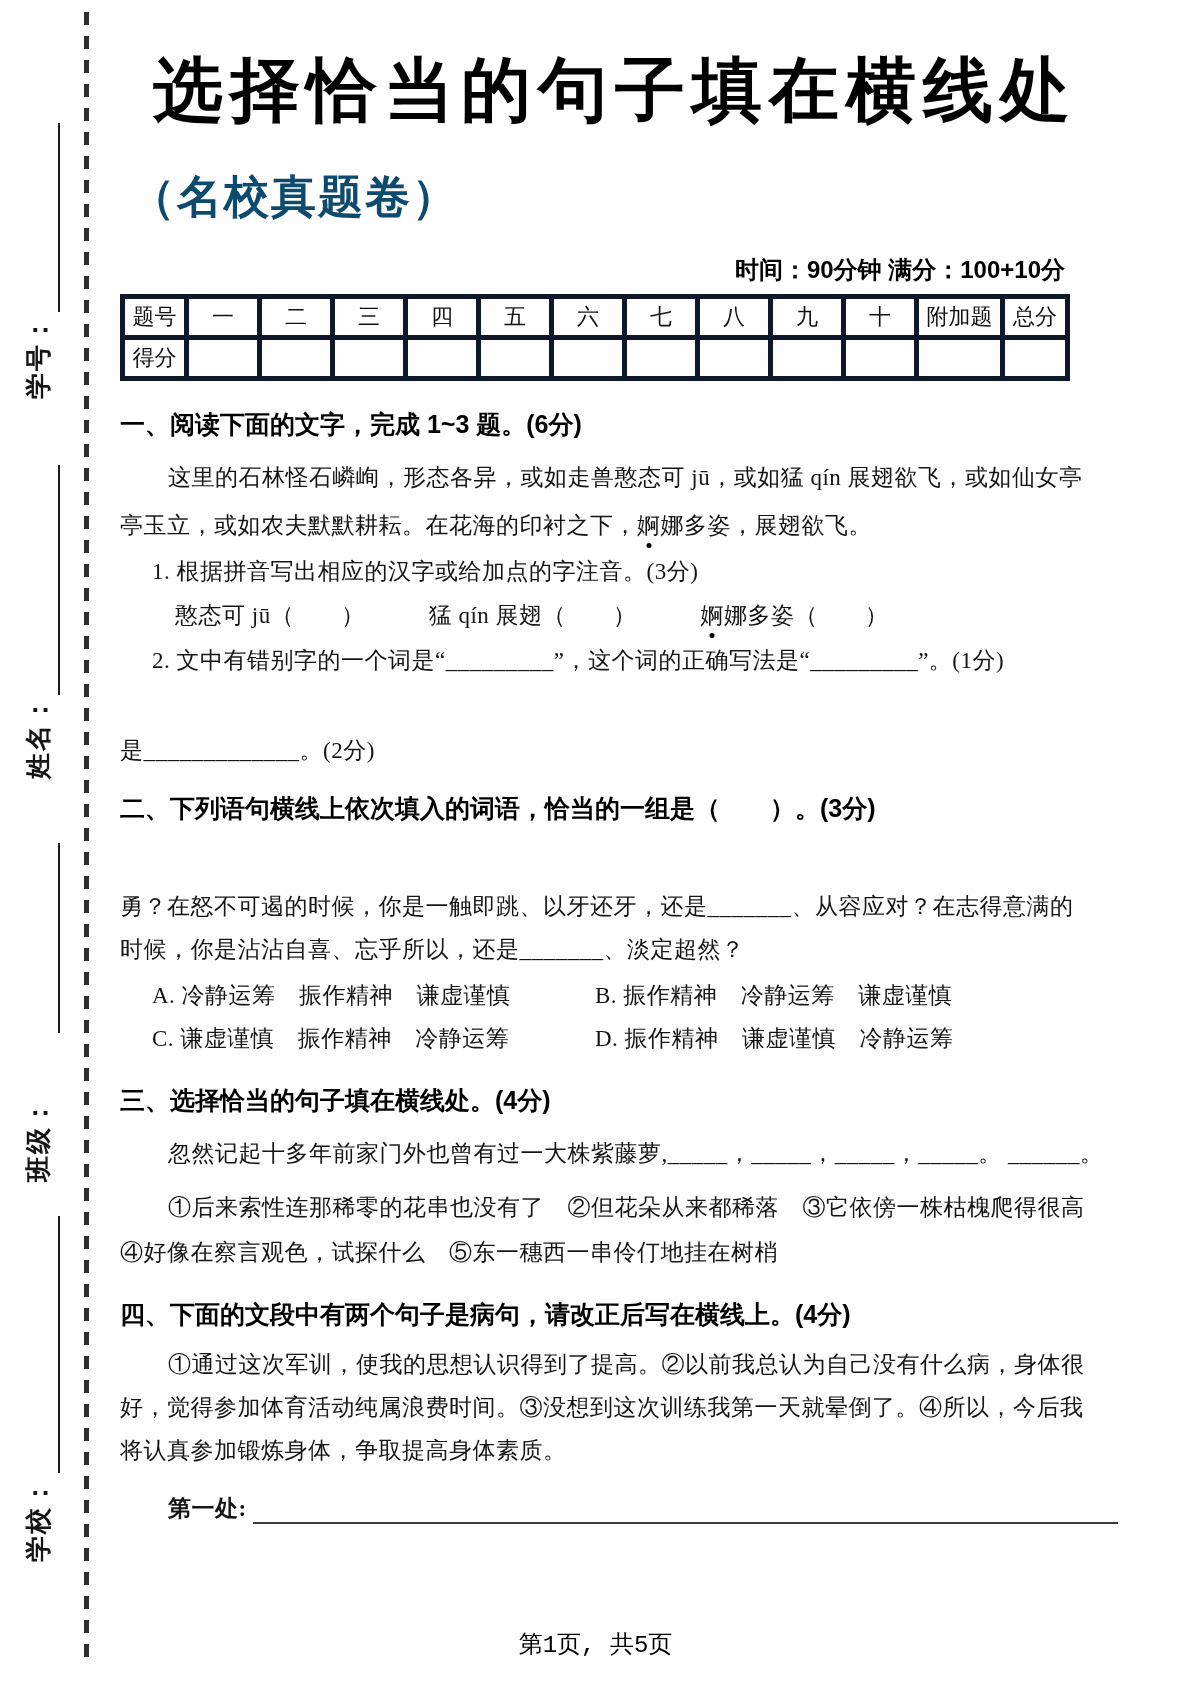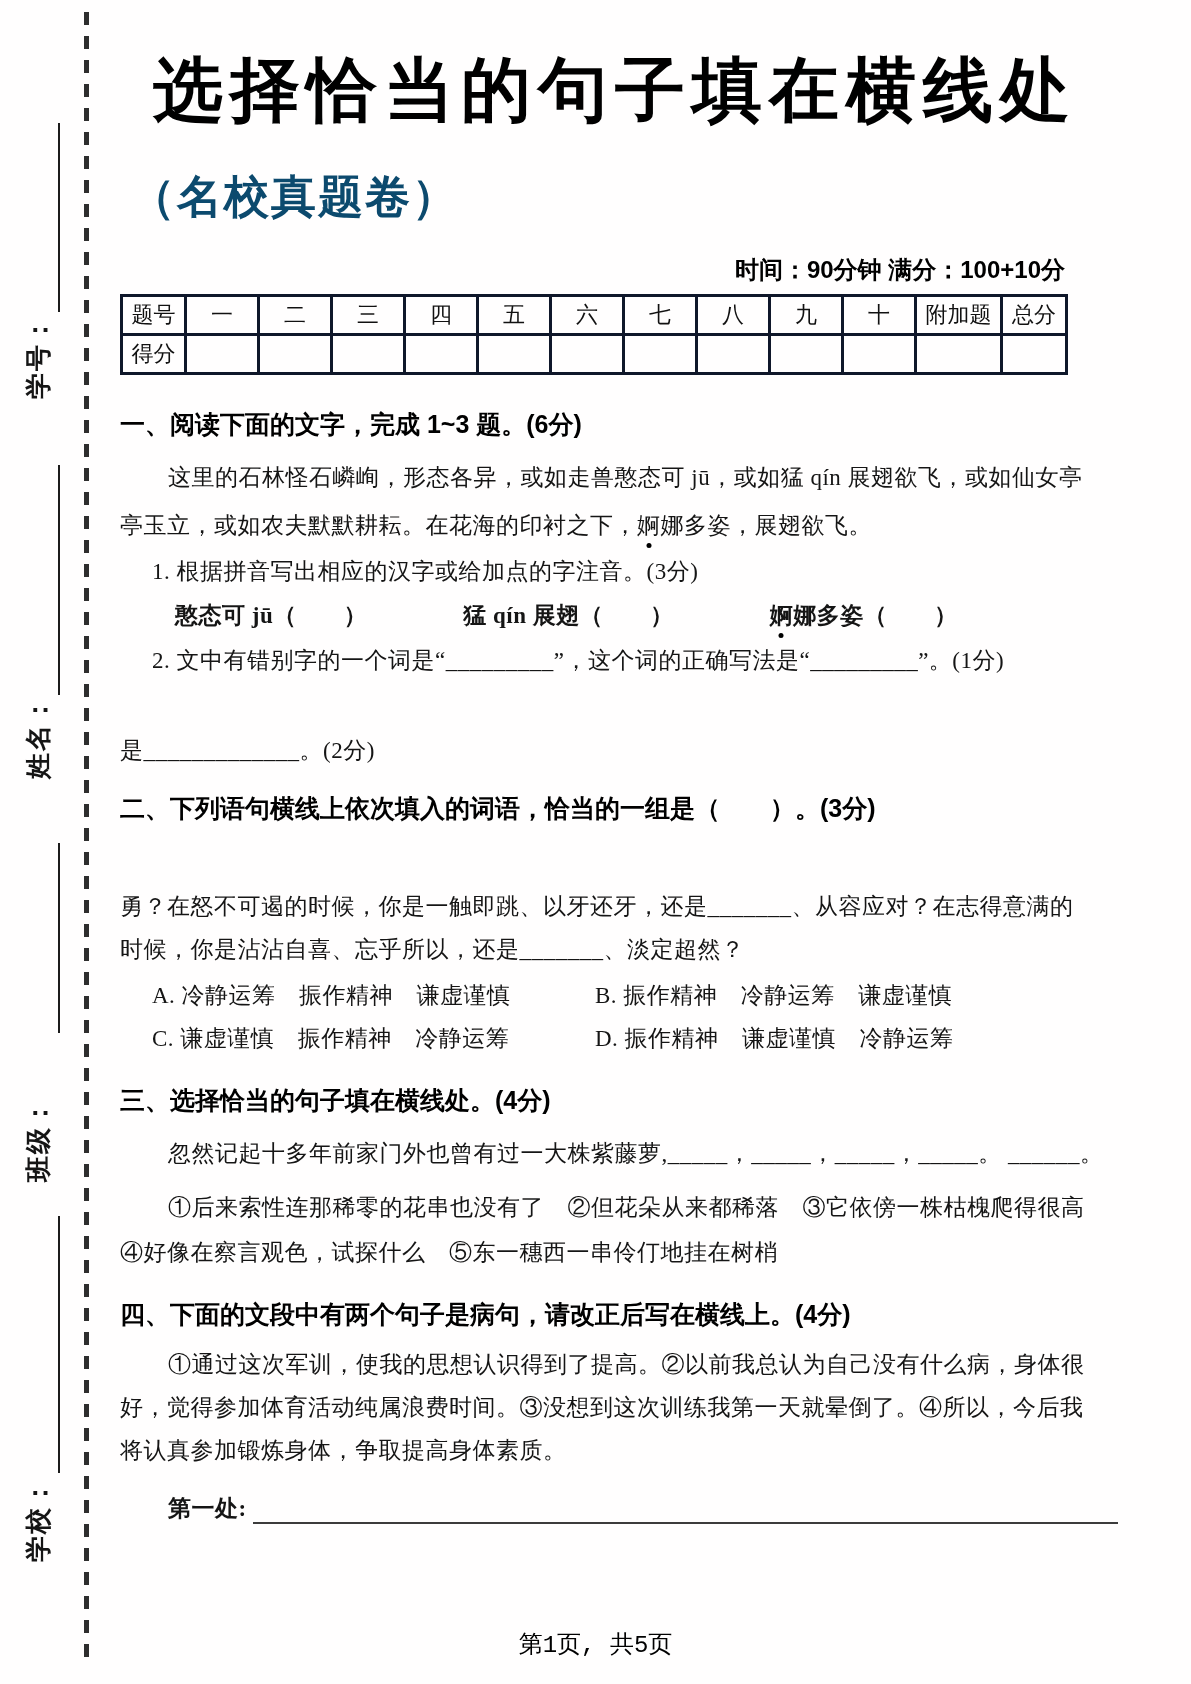--- a/index.html
+++ b/index.html
@@ -37,21 +37,21 @@
     position:absolute;left:120px;top:254px;width:945px;
     text-align:right;font-family:"Liberation Sans",sans-serif;
     font-weight:700;font-size:24px;color:#000;
   }
   
   .score-table{
     position:absolute;left:120px;top:294px;width:945px;
     border-collapse:collapse;table-layout:fixed;
   }
   .score-table td{
-    border:3px solid #0f172a;height:36px;
+    border:5px solid #0f172a;height:36px;
     text-align:center;vertical-align:middle;
     font-size:22px;color:#111;padding:0;
   }
   
   .h-sec{
     position:absolute;left:120px;width:950px;
     font-family:"Liberation Sans",sans-serif;font-weight:800;
     font-size:25px;color:#000;white-space:nowrap;
   }
   .bline{
@@ -59,21 +59,21 @@
     font-size:23px;color:#151515;white-space:nowrap;letter-spacing:0.5px;
   }
   .indent{padding-left:48px;}
   .qindent{padding-left:32px;}
   .em-dot{position:relative;display:inline-block;}
   .em-dot::after{
     content:"";position:absolute;left:50%;bottom:-7px;
     width:5px;height:5px;border-radius:50%;background:#000;
     transform:translateX(-50%);
   }
-  .pinyin-row{display:flex;gap:96px;padding-left:55px;font-weight:bold;}
+  .pinyin-row{display:flex;gap:64px;padding-left:55px;}
   .opt-row{display:flex;padding-left:32px;}
   .opt-row .col-a{width:443px;flex:none;}
   .answer-row{display:flex;align-items:flex-end;padding-left:48px;}
   .answer-row .ans-line{flex:1;border-bottom:2px solid #3c3c3c;height:30px;margin-left:6px;}
   .footer{
     position:absolute;left:0;top:1628px;width:1191px;text-align:center;
     font-family:Liberation Mono, monospace;font-size:24px;color:#000;
   }
 </style>
 </head>

